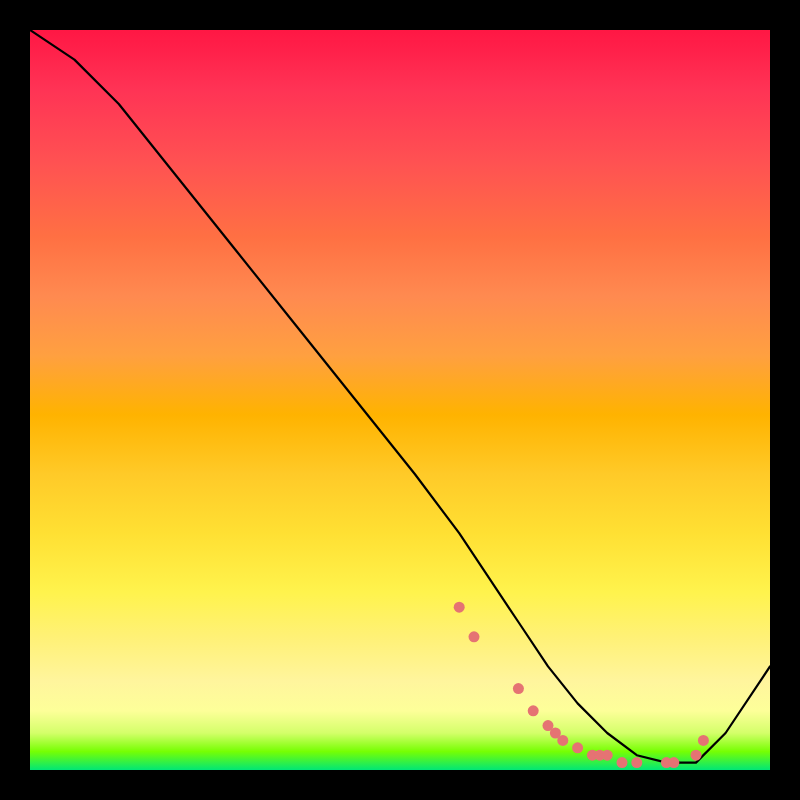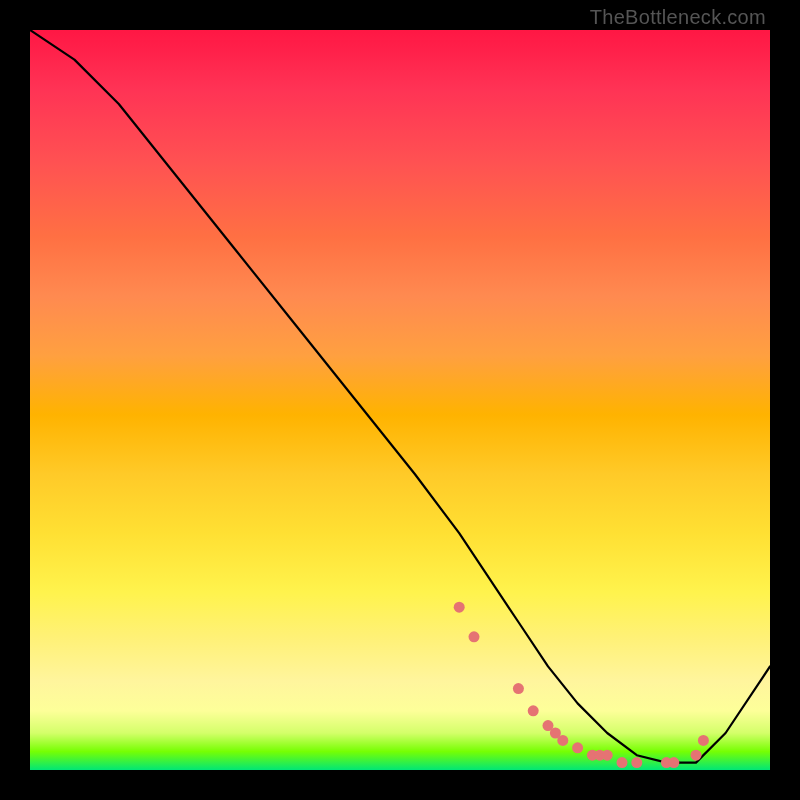--- a/index.html
+++ b/index.html
@@ -85,14 +85,13 @@
         <circle cx="577.2" cy="725.2" r="5.5" fill="#e57373"></circle>
         <circle cx="592.0" cy="732.6" r="5.5" fill="#e57373"></circle>
         <circle cx="606.8" cy="732.6" r="5.5" fill="#e57373"></circle>
         <circle cx="636.4" cy="732.6" r="5.5" fill="#e57373"></circle>
         <circle cx="643.8" cy="732.6" r="5.5" fill="#e57373"></circle>
         <circle cx="666.0" cy="725.2" r="5.5" fill="#e57373"></circle>
         <circle cx="673.4" cy="710.4" r="5.5" fill="#e57373"></circle>
       </g>
   </svg>
 
-  <div class="watermark">TheBottleneck.com</div>
 </div>
 
 </body></html>

